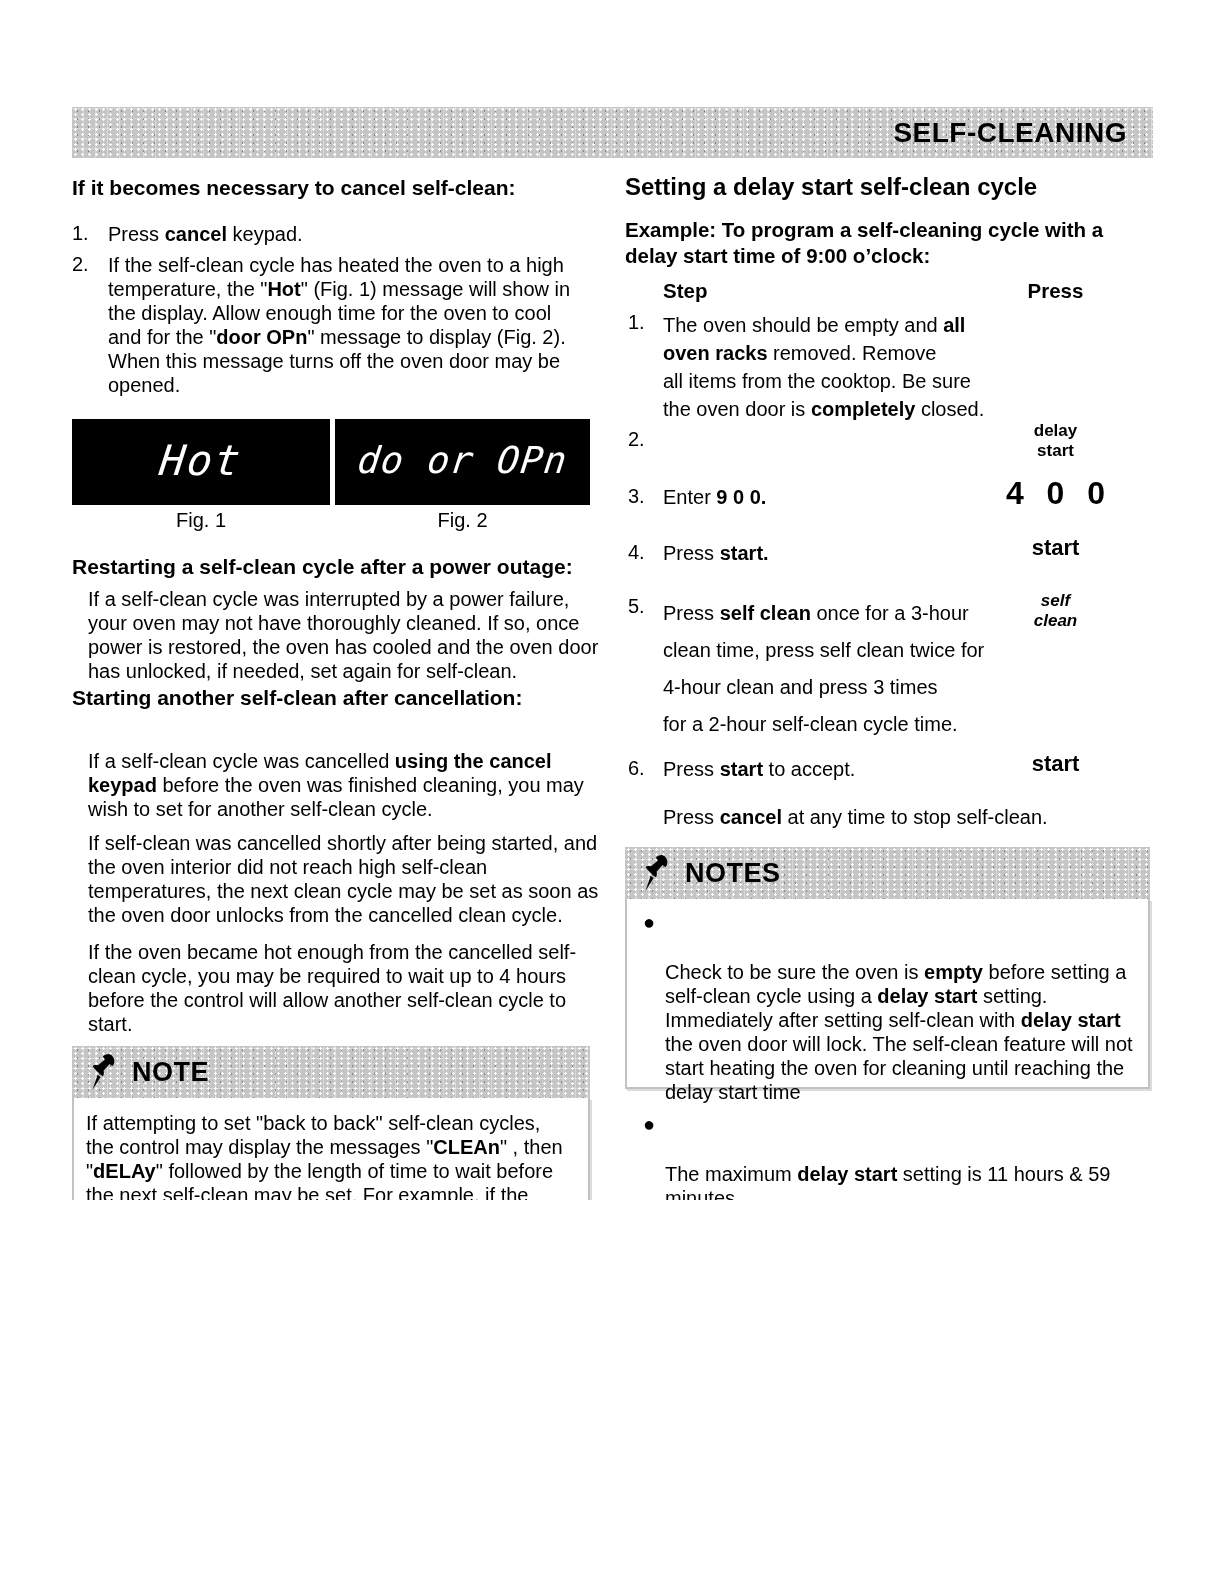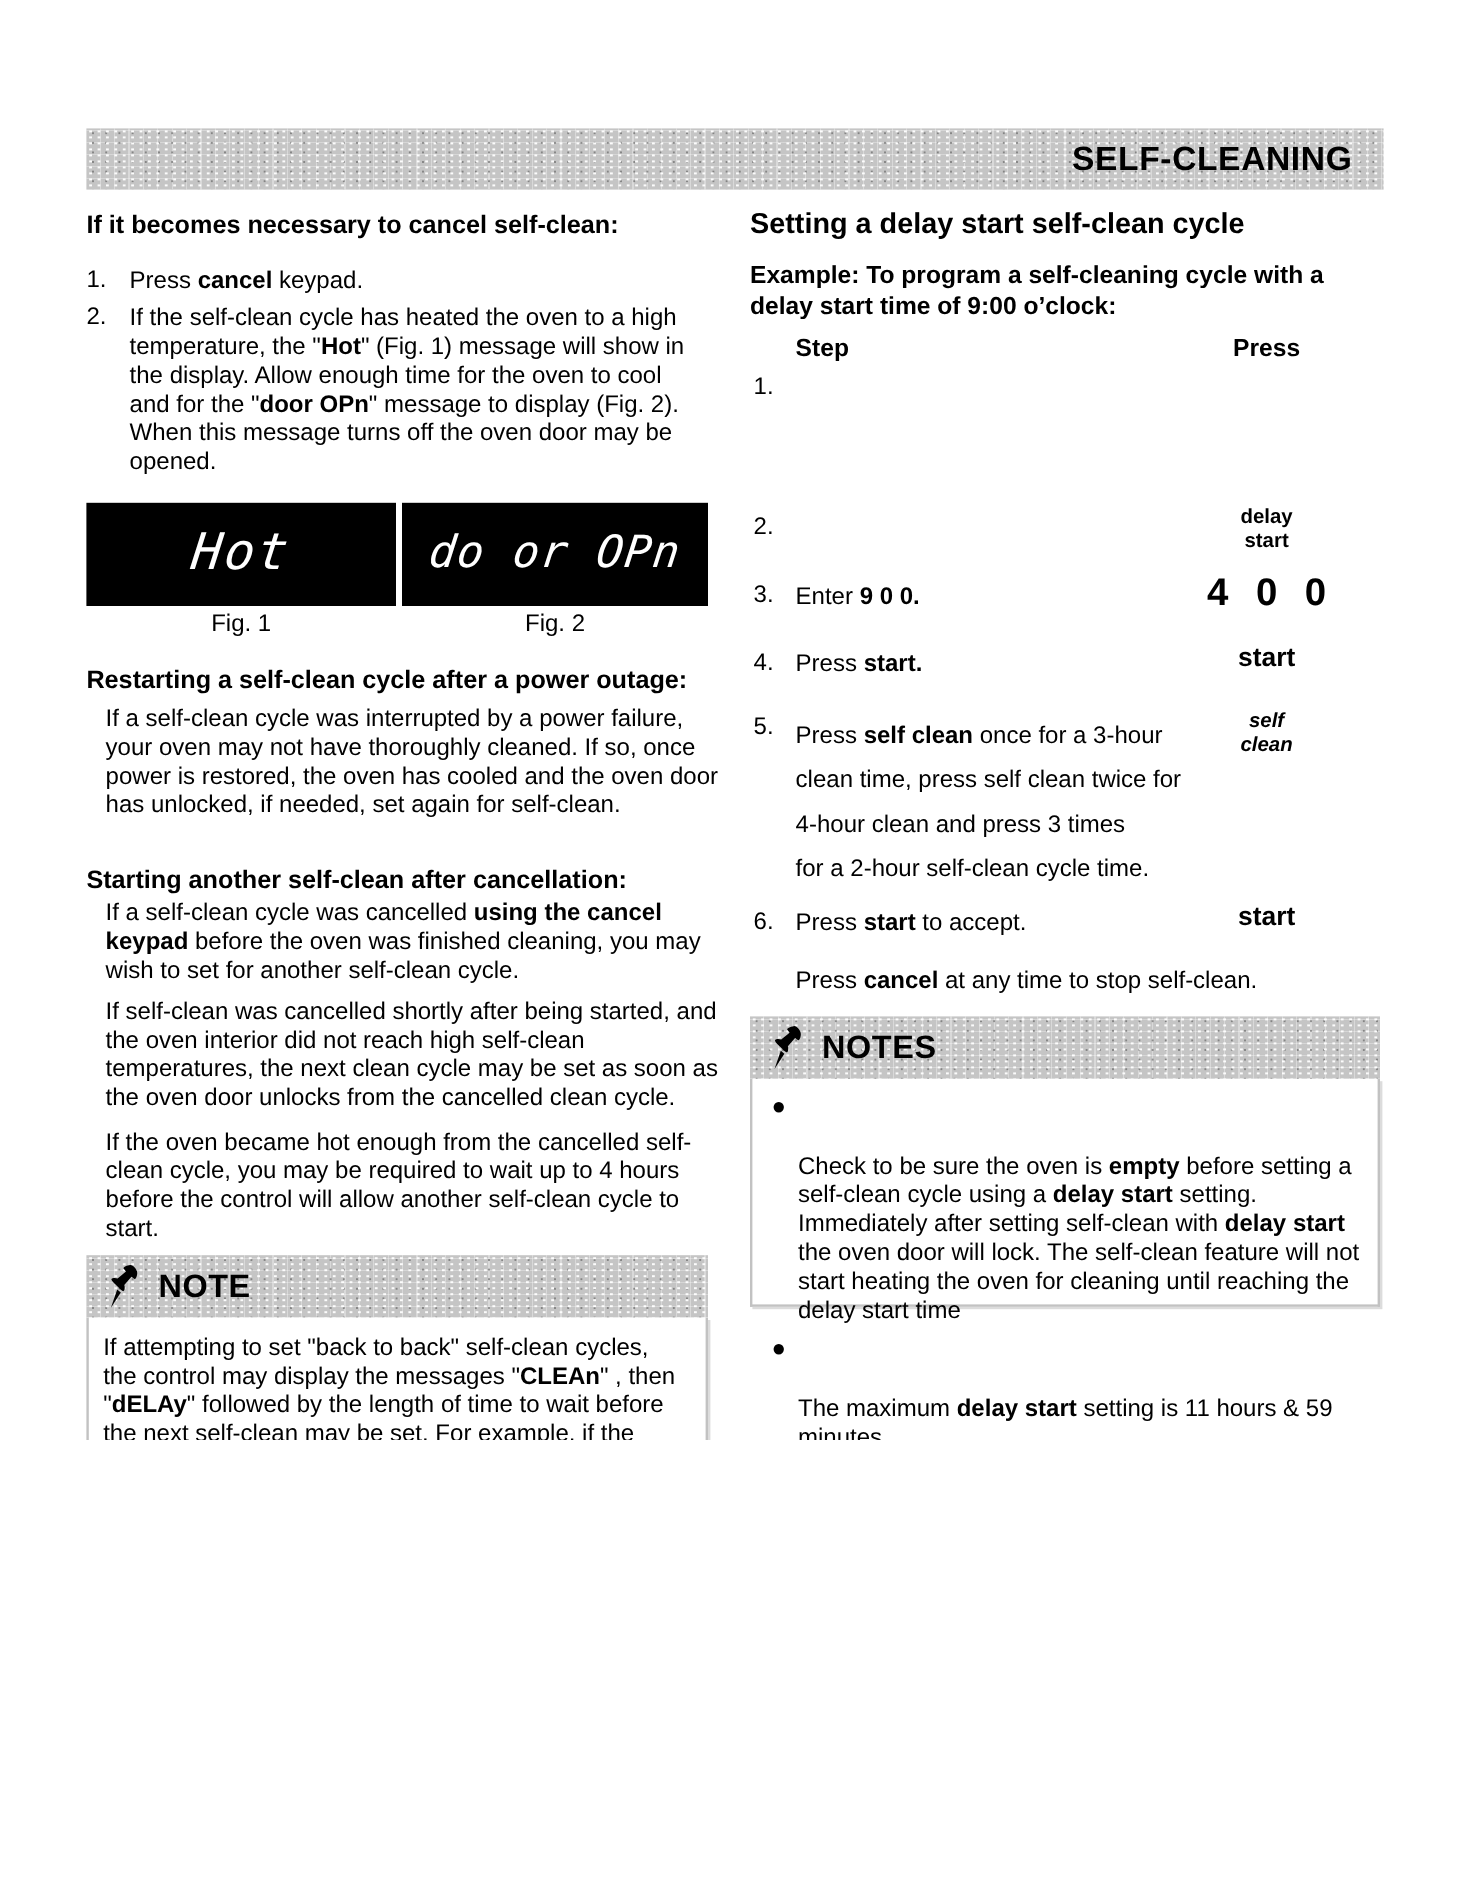--- a/index.html
+++ b/index.html
@@ -125,21 +125,21 @@
     <span class="c1">Fig. 1</span>
     <span class="c2">Fig. 2</span>
   </div>
 
   <div class="h-left abs" style="top:555px;">Restarting a self-clean cycle after a power outage:</div>
   <div class="abs lcol body-text" style="top:587px;">If a self-clean cycle was interrupted by a power failure,
 your oven may not have thoroughly cleaned. If so, once
 power is restored, the oven has cooled and the oven door
 has unlocked, if needed, set again for self-clean.</div>
 
-  <div class="h-left abs" style="top:722px;">Starting another self-clean after cancellation:</div>
+  <div class="h-left abs" style="top:686px;">Starting another self-clean after cancellation:</div>
   <div class="abs lcol body-text" style="top:831px;">If self-clean was cancelled shortly after being started, and
 the oven interior did not reach high self-clean
 temperatures, the next clean cycle may be set as soon as
 the oven door unlocks from the cancelled clean cycle.</div>
   <div class="abs lcol body-text" style="top:749px;"><span>If a self-clean cycle was cancelled </span><b>using the cancel
 keypad</b><span> before the oven was finished cleaning, you may
 wish to set for another self-clean cycle.</span></div>
   <div class="abs lcol body-text" style="top:940px;">If the oven became hot enough from the cancelled self-
 clean cycle, you may be required to wait up to 4 hours
 before the control will allow another self-clean cycle to
@@ -168,20 +168,24 @@
   <div class="r-example">Example: To program a self-cleaning cycle with a
 delay start time of 9:00 o’clock:</div>
 
   <div class="r-cols">
     <span class="cstep">Step</span>
     <span class="cpress">Press</span>
   </div>
 
   <div class="step s1" style="top:311px;">
     <span class="num">1.</span>
+    <div class="txt"><span>The oven should be empty and </span><b>all</b><span>
+</span><b>oven racks</b><span> removed. Remove
+all items from the cooktop. Be sure
+the oven door is </span><b>completely</b><span> closed.</span></div>
   </div>
   <div class="step s2" style="top:428px;">
     <span class="num">2.</span>
     <div class="press">delay
 start</div>
   </div>
   <div class="step s3" style="top:485px;">
     <span class="num">3.</span>
     <div class="txt"><span>Enter </span><b>9 0 0.</b></div>
     <div class="press">4 0 0</div>

